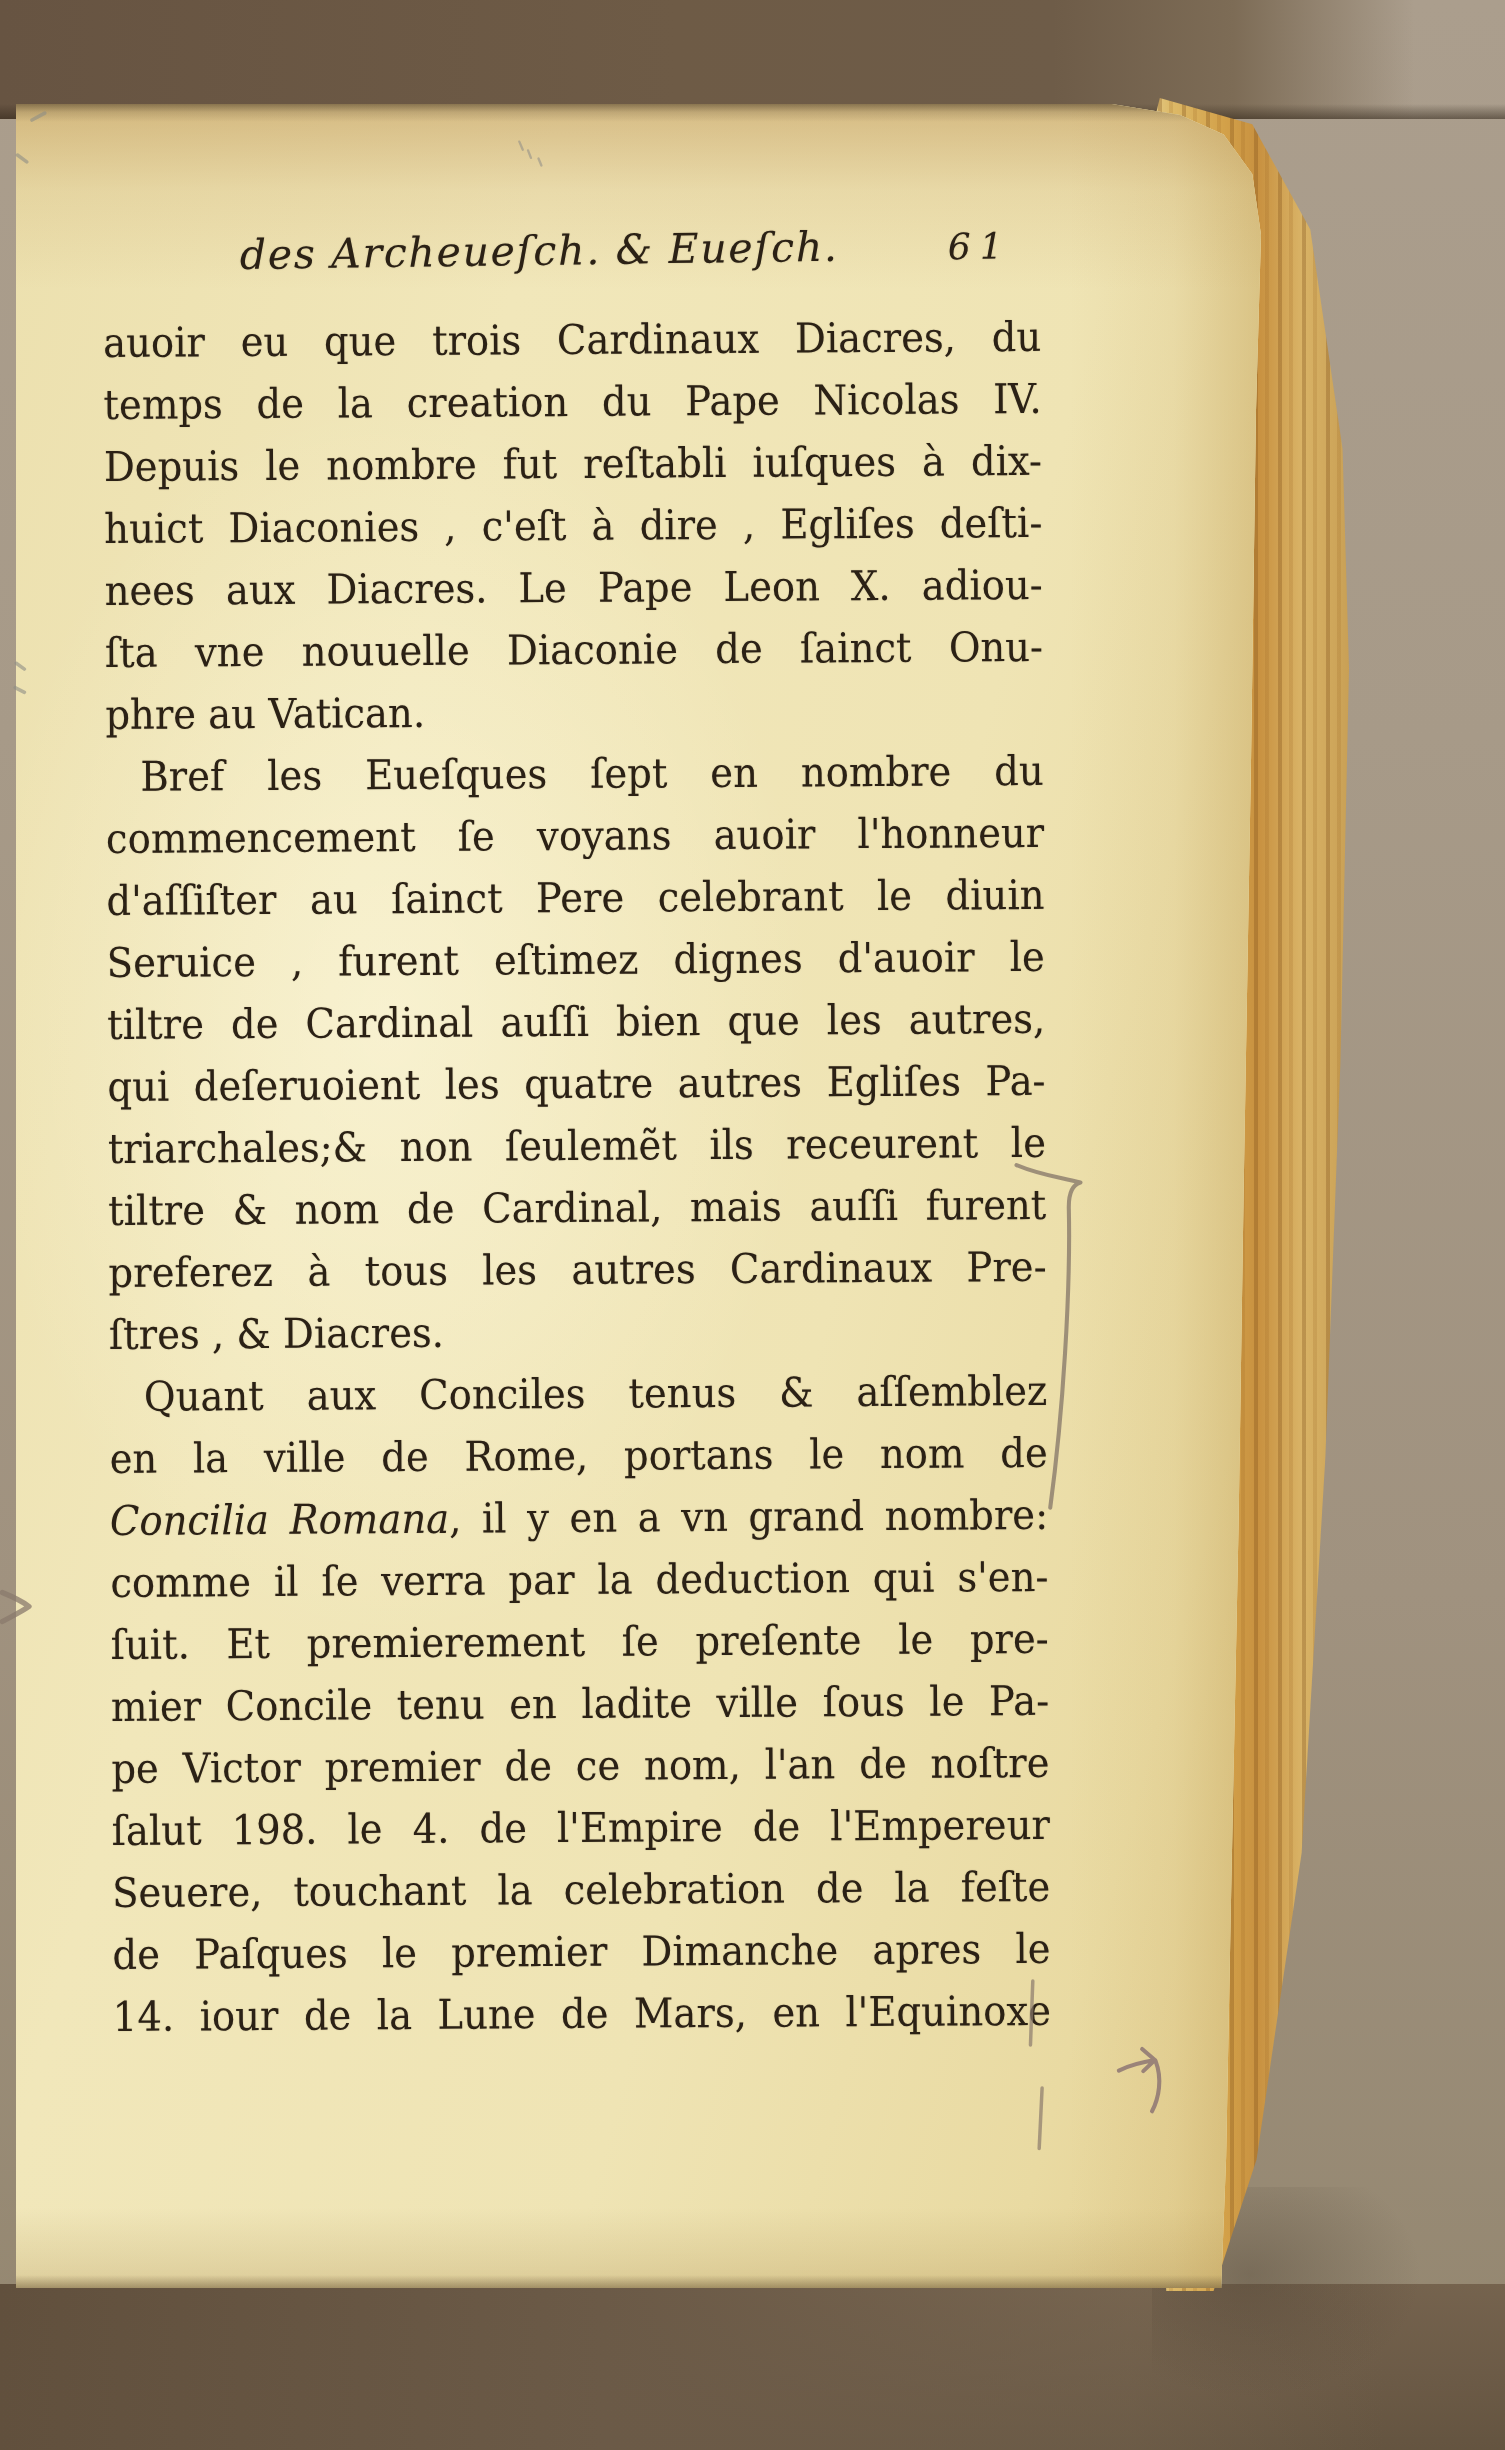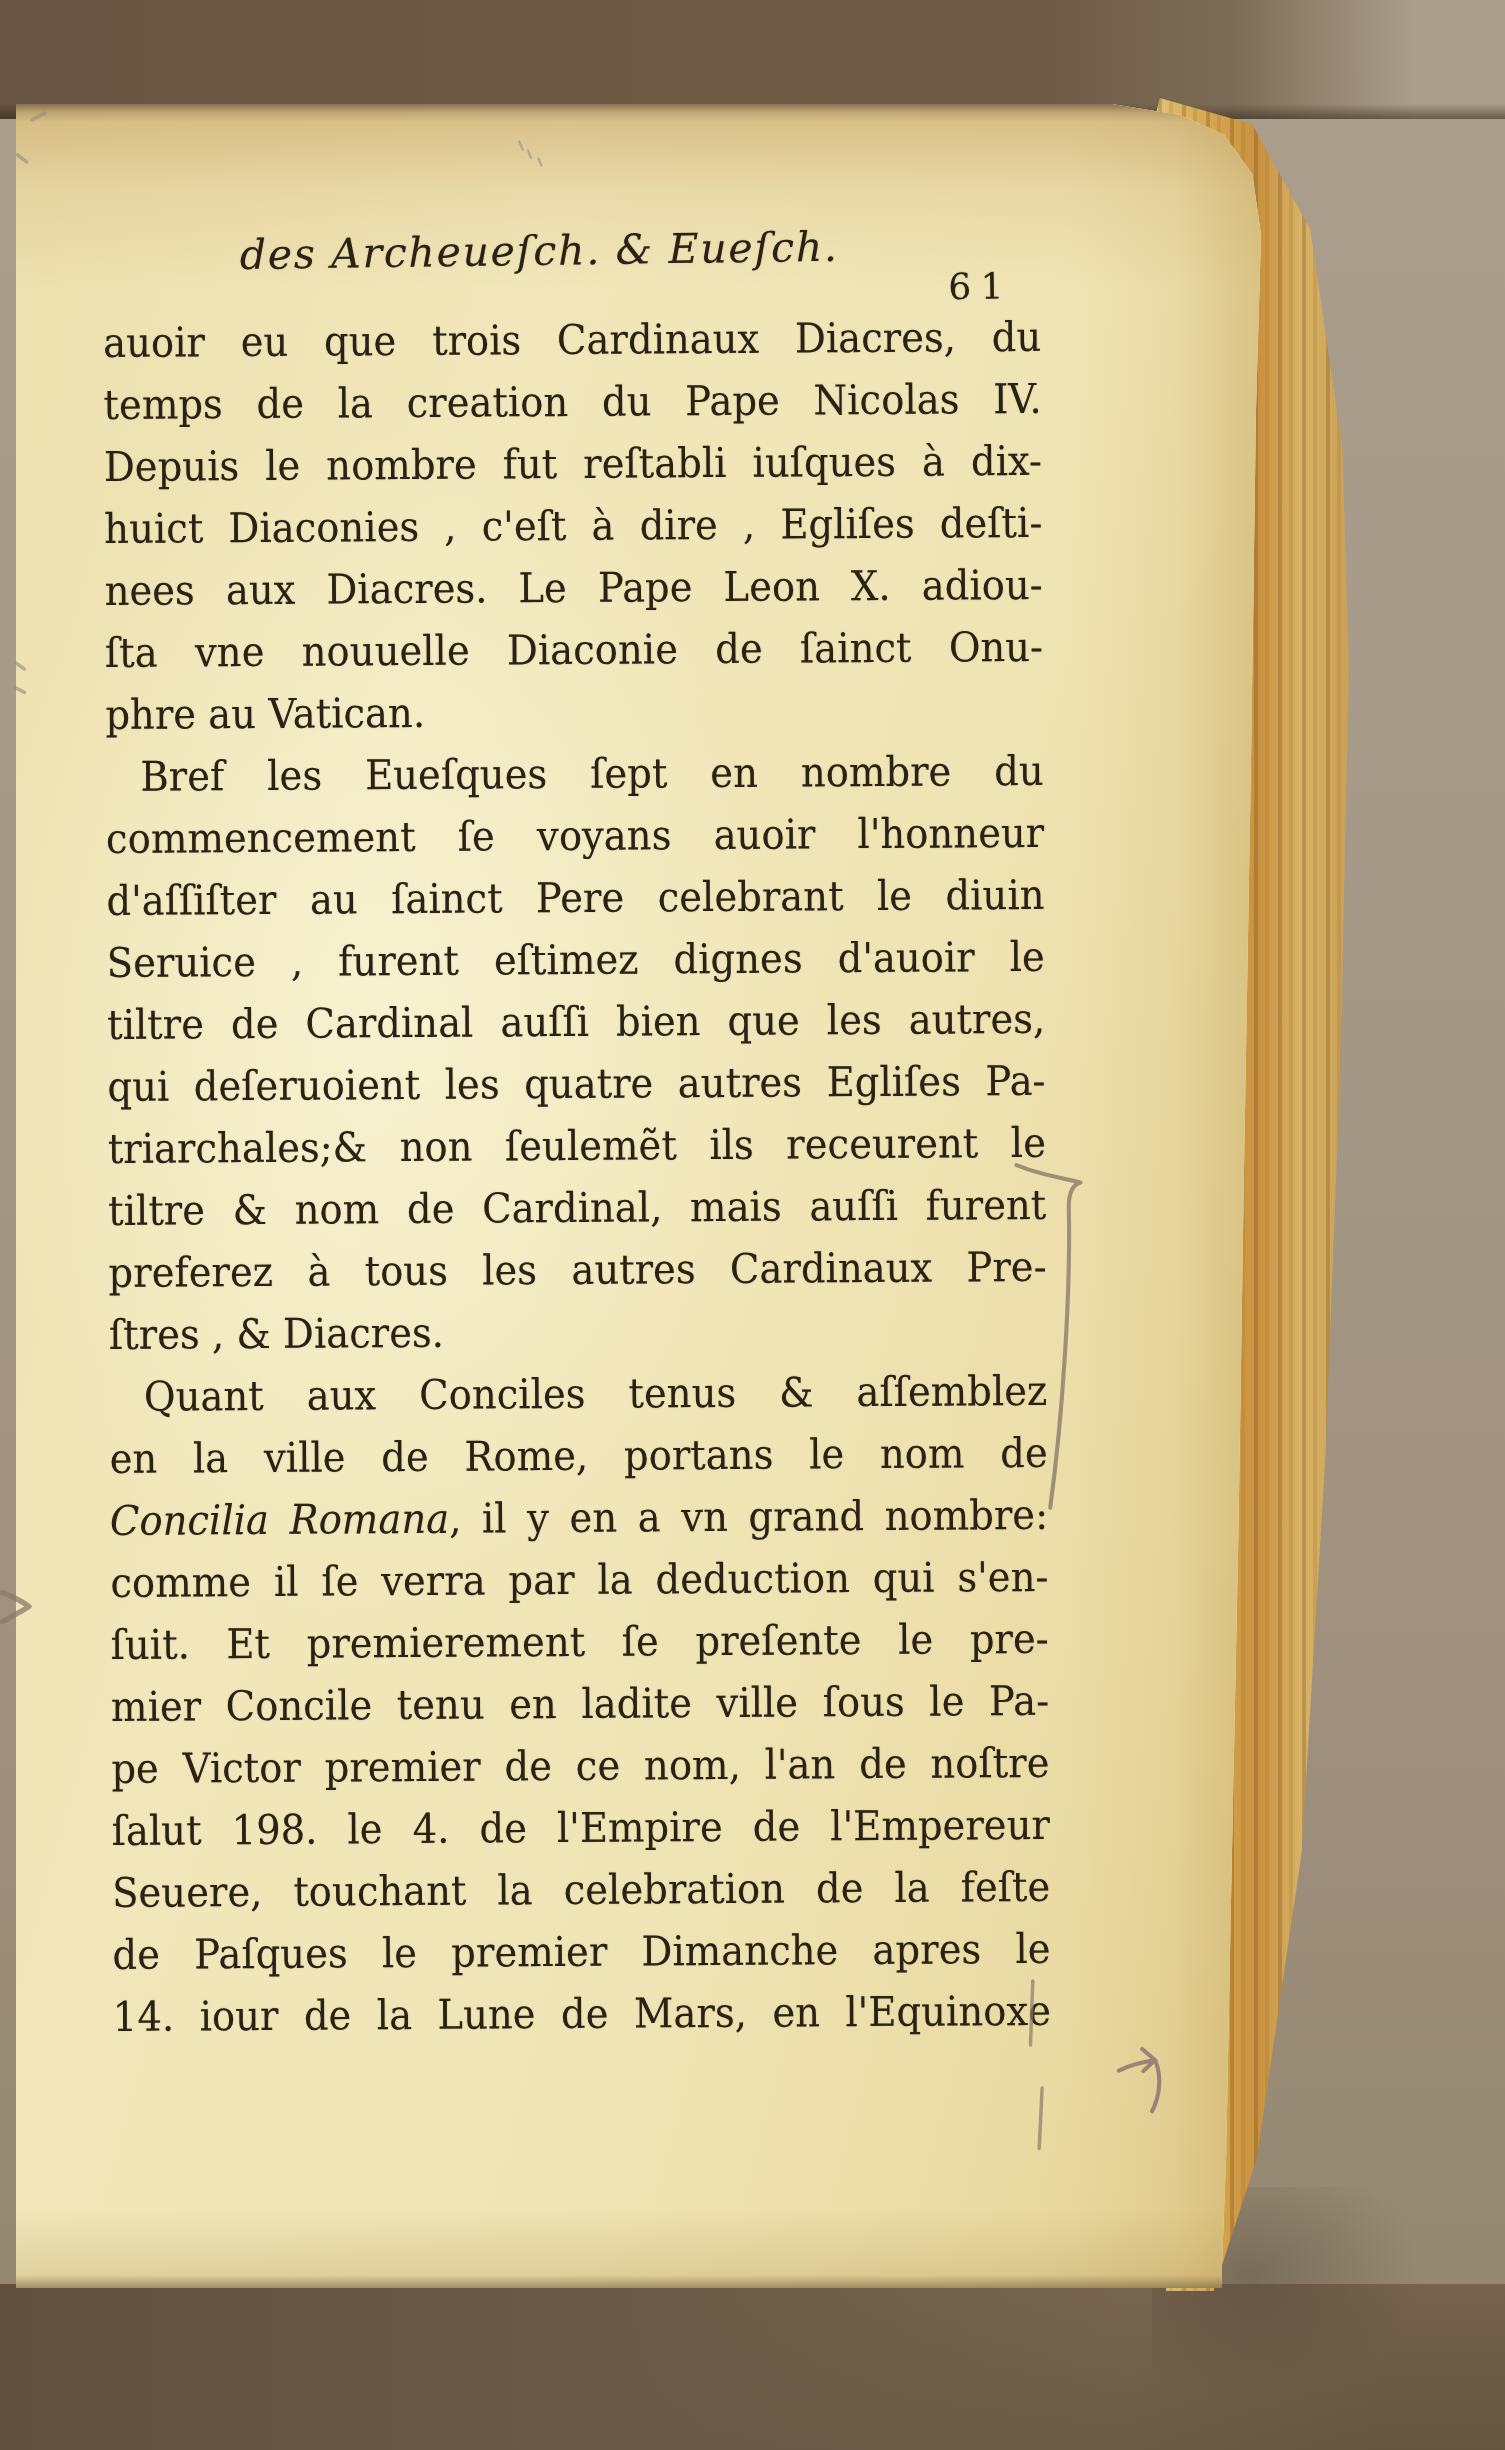--- a/index.html
+++ b/index.html
@@ -60,23 +60,22 @@
   
   .text-block{position:absolute;left:87px;top:0;width:998px;color:#2b2115;}
   .running-head{position:absolute;left:0;top:129px;width:938px;height:76px;transform:rotate(-.8deg);transform-origin:0 50%;}
   .running-title{
     position:absolute;left:137px;top:0;
     font-style:italic;font-size:41px;letter-spacing:1.7px;white-space:nowrap;
     text-shadow:0 0 1.2px rgba(43,33,21,.35);
   }
   .page-number{
     position:absolute;left:845px;top:4.7px;
-    font-size:36px;letter-spacing:9.3px;white-space:nowrap;
+    font-style:italic;font-size:36px;letter-spacing:9.3px;white-space:nowrap;
     text-shadow:0 0 1.2px rgba(43,33,21,.35);
-    margin-top:40px;
   }
   .lines{
     position:absolute;left:0;top:208px;width:998px;
     transform:scaleX(.94) rotate(-.35deg);transform-origin:0 0;
     font-size:41px;line-height:62px;
     text-shadow:0 0 1.2px rgba(43,33,21,.30);
   }
   .line{
     height:62px;white-space:nowrap;
     text-align:justify;text-align-last:justify;

